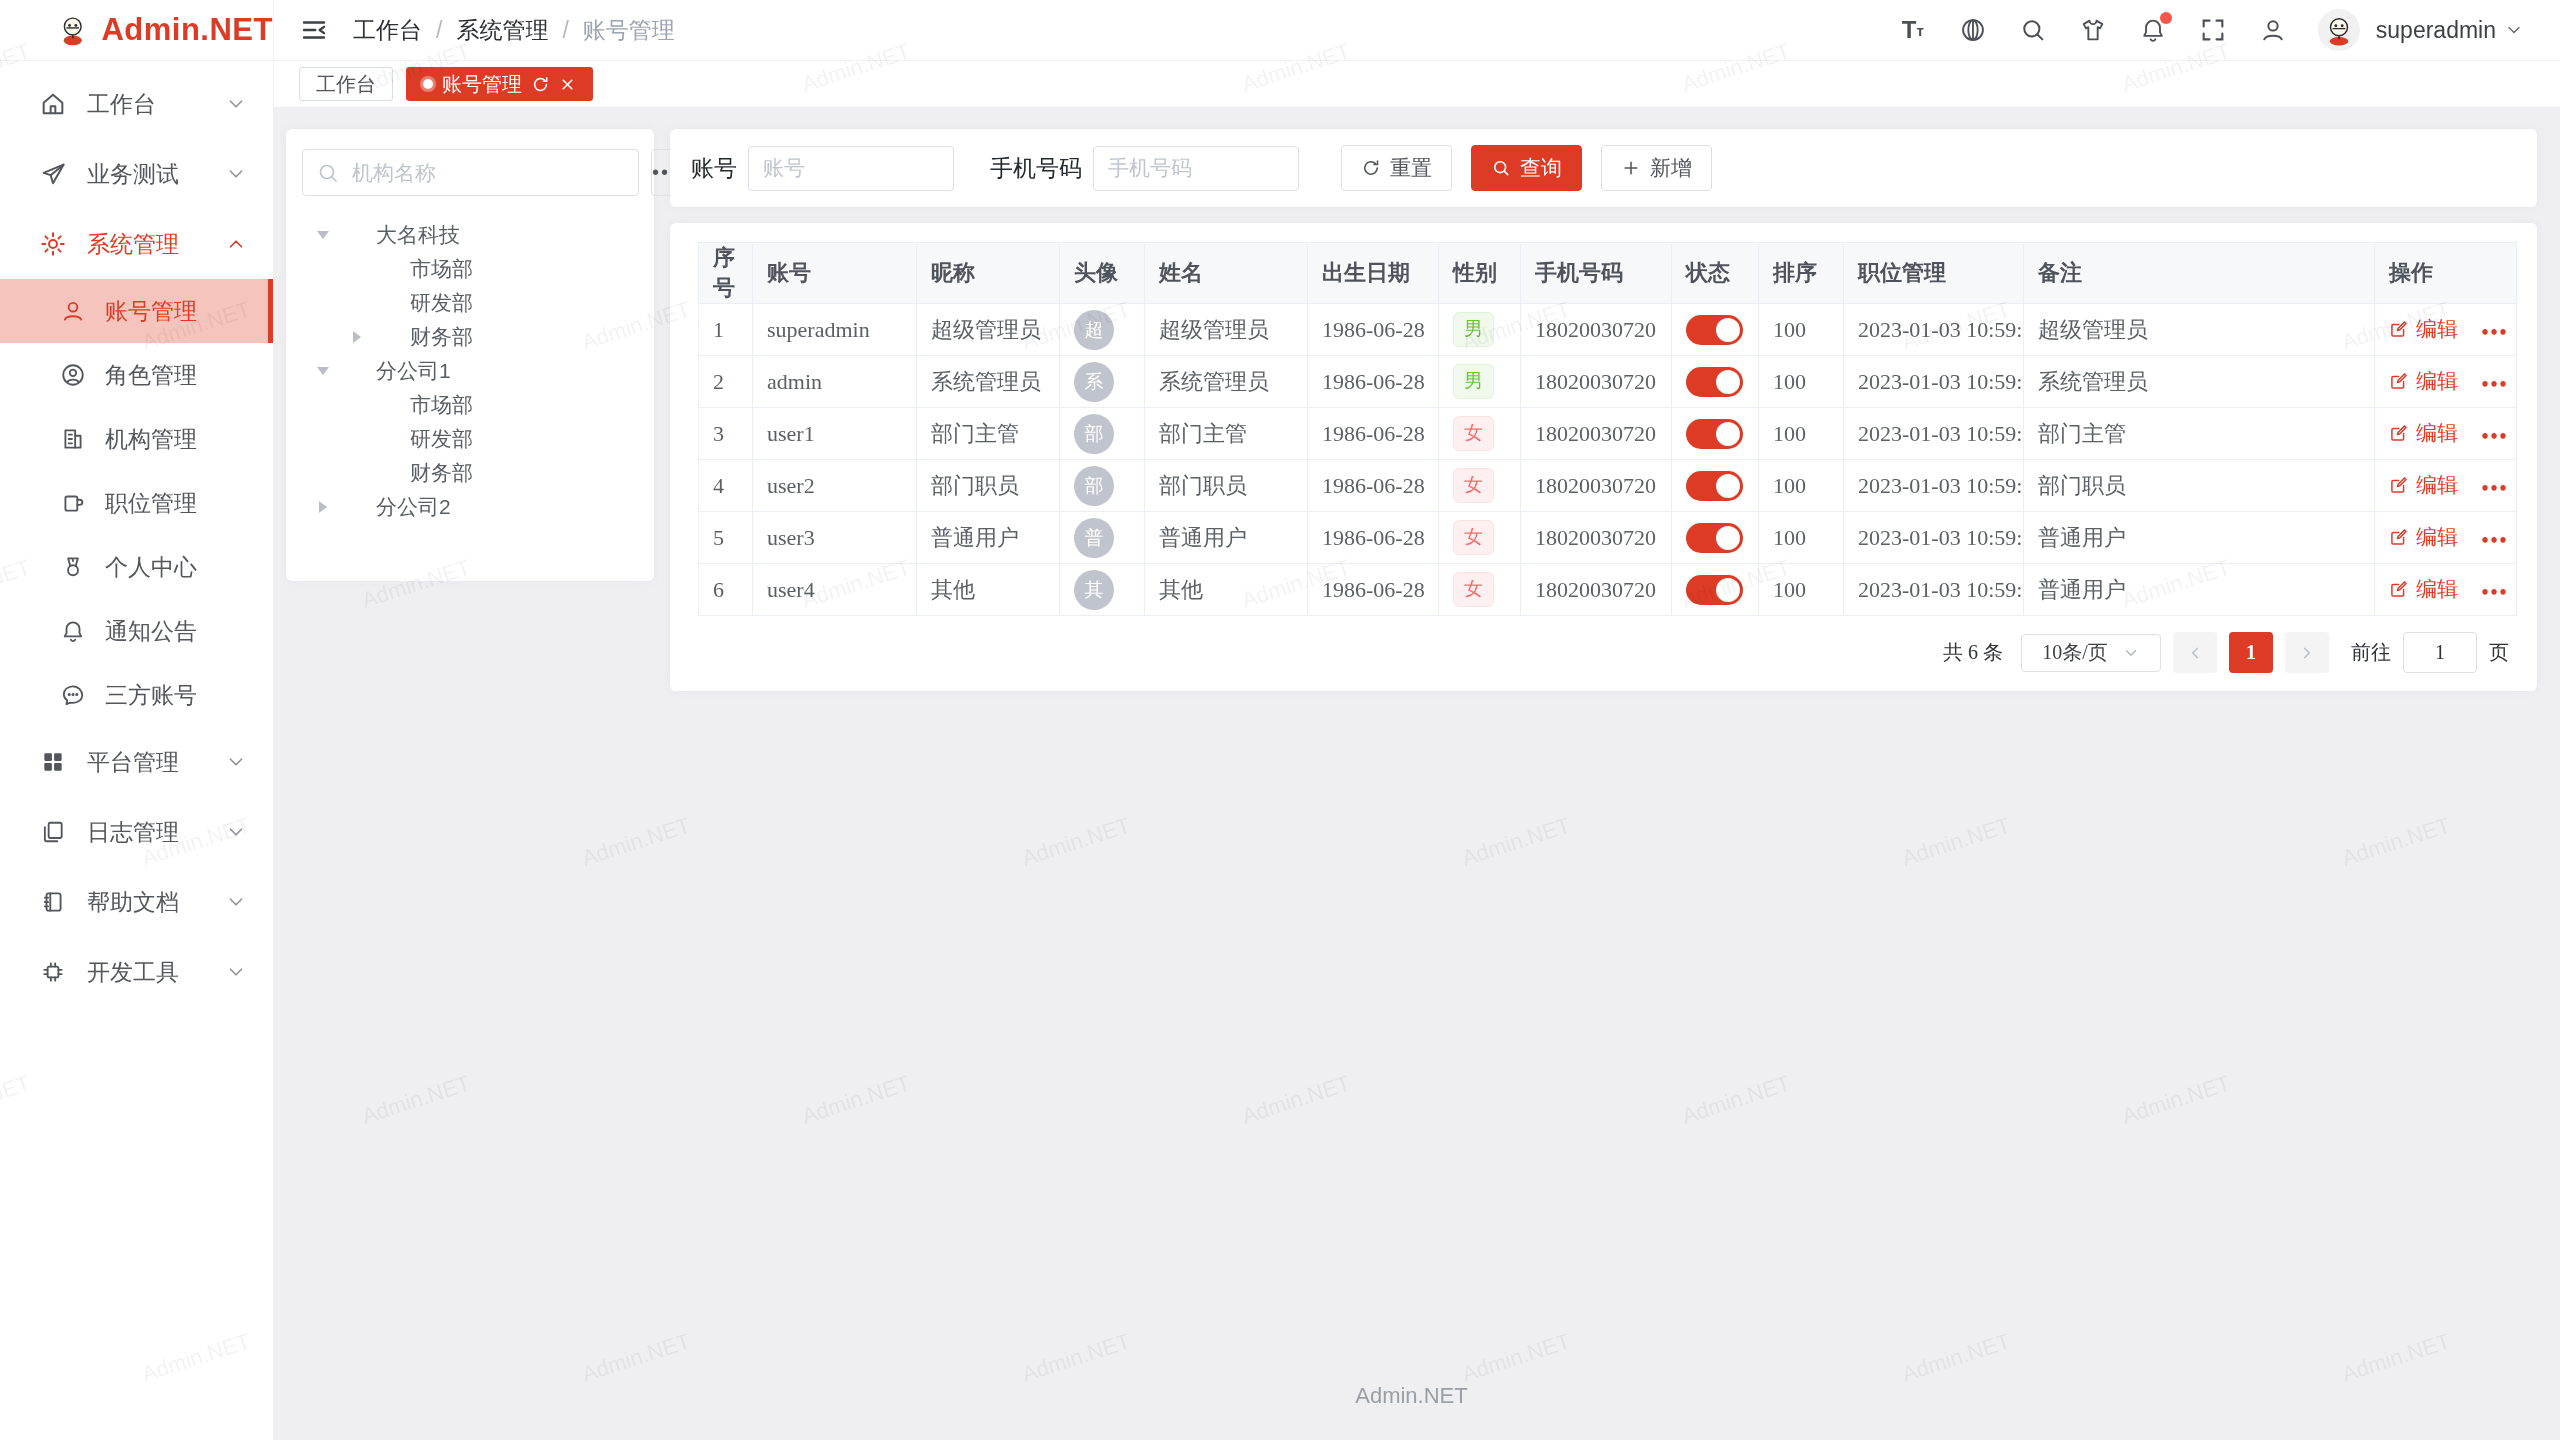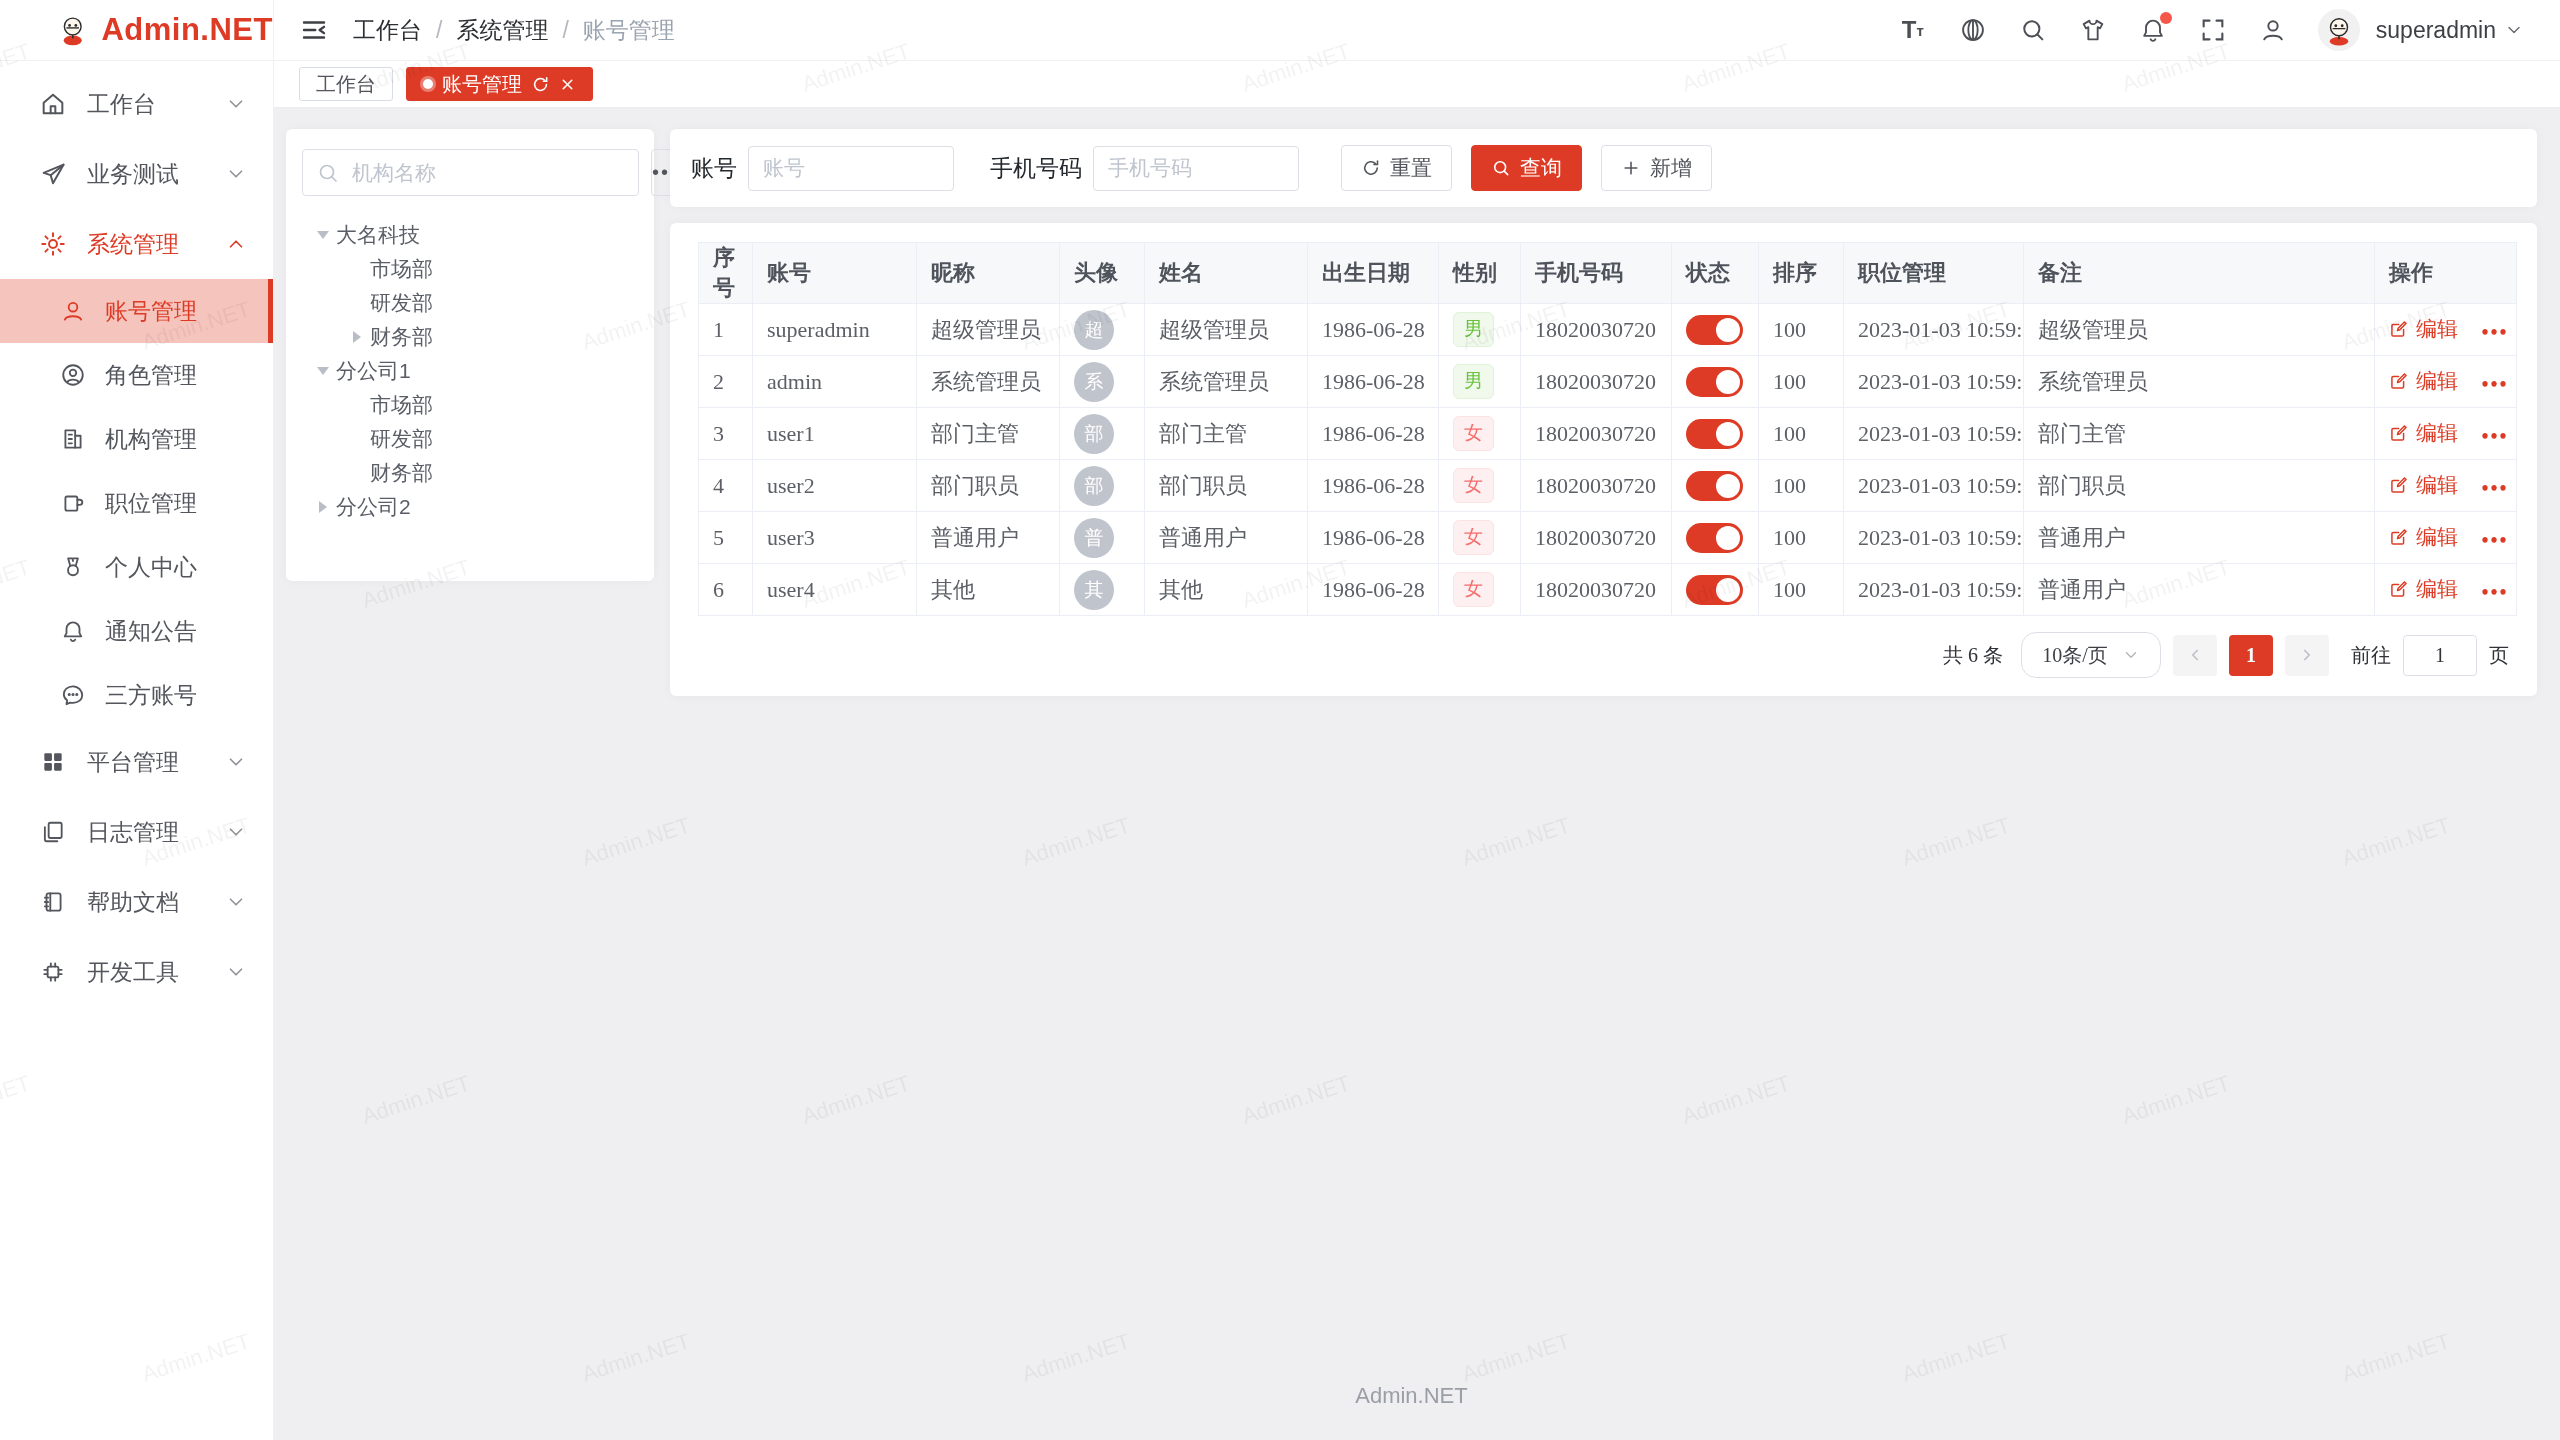--- a/index.html
+++ b/index.html
@@ -55,21 +55,21 @@
   .content-row { display:flex; gap:16px; align-items:flex-start; }
   .card { background:#fff; border-radius:6px; box-shadow:0 0 12px rgba(0,0,0,.04); }
 
   .org-card { width:368px; flex:0 0 368px; height:452px; padding:20px 16px; }
   .org-top { display:flex; gap:12px; }
   .org-search { flex:1; height:47px; border:1px solid #dcdfe6; border-radius:4px; display:flex; align-items:center; gap:10px; padding:0 13px; color:#bfc4ce; }
   .org-search input { border:none; outline:none; flex:1; font-size:21px; font-family:inherit; color:#333; min-width:0; }
   .org-search input::placeholder { color:#bfc4ce; }
   .more-btn { width:54px; height:47px; border:1px solid #dcdfe6; border-radius:4px; display:flex; align-items:center; justify-content:center; color:#53565c; cursor:pointer; font-size:20px; letter-spacing:2px; }
   .tree { margin-top:22px; font-size:21px; color:#5a5e66; }
-  .tree-row { height:34px; display:flex; align-items:center; cursor:pointer; }
+  .tree-row { height:34px; display:flex; align-items:center; cursor:pointer;gap:40px; }
   .tree-row .caret { width:26px; display:flex; align-items:center; justify-content:center; flex:0 0 26px; }
   .tree-row.lvl0 { padding-left:8px; }
   .tree-row.lvl1 { padding-left:42px; }
   .car-down { width:0; height:0; border-left:6px solid transparent; border-right:6px solid transparent; border-top:8px solid #b9bdc5; }
   .car-right { width:0; height:0; border-top:6px solid transparent; border-bottom:6px solid transparent; border-left:8px solid #b9bdc5; }
 
   .right-col { flex:1; display:flex; flex-direction:column; gap:16px; min-width:0; }
   .filter-card { height:78px; display:flex; align-items:center; padding:0 21px; }
   .f-label { font-size:23px; color:#24292f; margin-right:11px; white-space:nowrap; }
   .f-input { width:206px; height:45px; border:1px solid #dcdfe6; border-radius:4px; padding:0 14px; font-size:21px; font-family:inherit; color:#333; outline:none; }
@@ -90,21 +90,21 @@
   .g-m { color:var(--success,#67c23a); background:var(--success-bg,#f0f9eb); border:1px solid var(--success-border,#e1f3d8); }
   .g-f { color:var(--danger,#f56c6c); background:var(--danger-bg,#fef0f0); border:1px solid var(--danger-border,#fde2e2); }
   .switch { display:inline-block; width:57px; height:30px; border-radius:15px; background:var(--primary,#dd3b26); position:relative; cursor:pointer; vertical-align:middle; }
   .switch::after { content:""; position:absolute; top:3px; right:3px; width:24px; height:24px; border-radius:50%; background:#fff; }
   .op-edit { color:var(--primary,#dd3b26); display:inline-flex; align-items:center; gap:7px; font-size:21px; cursor:pointer; }
   .op-more { color:var(--primary,#dd3b26); margin-left:18px; font-weight:700; letter-spacing:2px; cursor:pointer; font-size:20px; }
 
   
   .pagination { display:flex; justify-content:flex-end; align-items:center; margin-top:16px; gap:12px; font-size:20px; color:#2f3237; }
   .pg-total { margin-right:6px; }
-  .pg-select { width:140px; height:46px; border:1px solid #dcdfe6; border-radius:15px; display:flex; align-items:center; justify-content:center; gap:14px; color:#3c3f44; cursor:pointer; }
+  .pg-select { width:140px; height:38px; border:1px solid #dcdfe6; border-radius:4px; display:flex; align-items:center; justify-content:center; gap:14px; color:#3c3f44; cursor:pointer; }
   .pg-select .sel-chev { color:#b4b8bf; display:flex; }
   .pg-btn { min-width:44px; height:41px; padding:0 6px; background:#f4f4f5; border-radius:4px; display:flex; align-items:center; justify-content:center; color:#bcc0c8; cursor:pointer; }
   .pg-page { background:var(--primary,#dd3b26); color:#fff; font-weight:700; }
   .pg-goto { margin-left:10px; }
   .pg-input { width:74px; height:41px; border:1px solid #dcdfe6; border-radius:4px; text-align:center; font-size:20px; font-family:inherit; color:#2f3237; outline:none; }
 
   
   .page-footer { margin-top:auto; text-align:center; padding-bottom:20px; }
   .pf-1 { font-size:22px; color:#9a9ea7; margin-bottom:11px; }
   .pf-2 { font-size:20px; color:#a5a9b1; }

